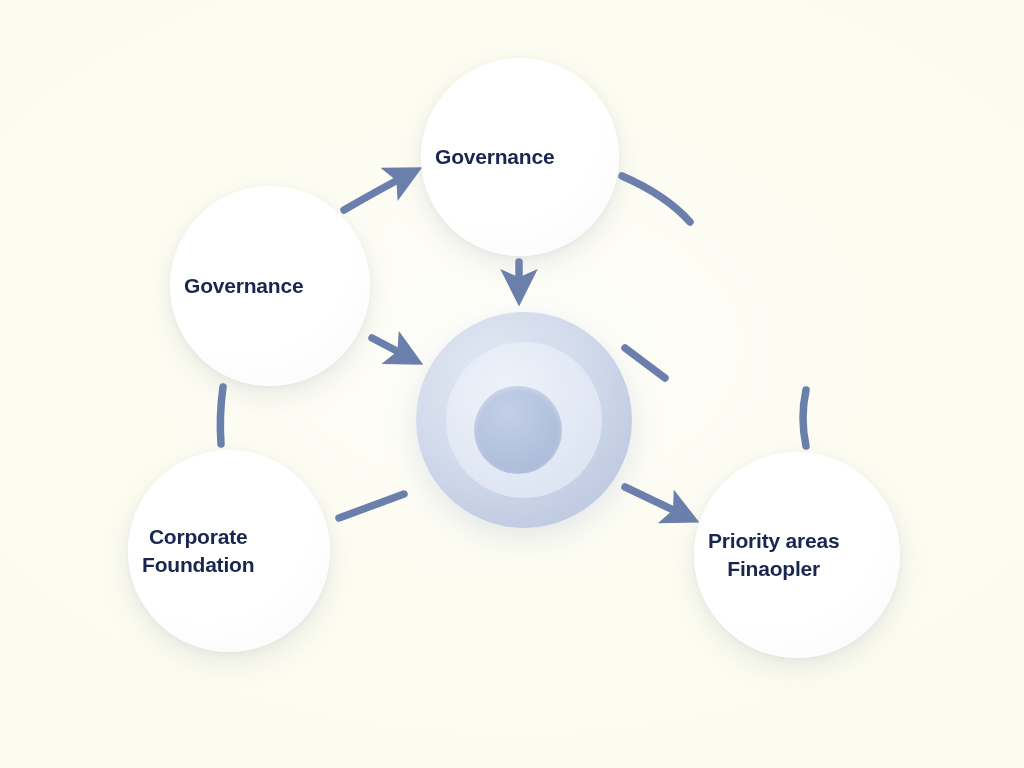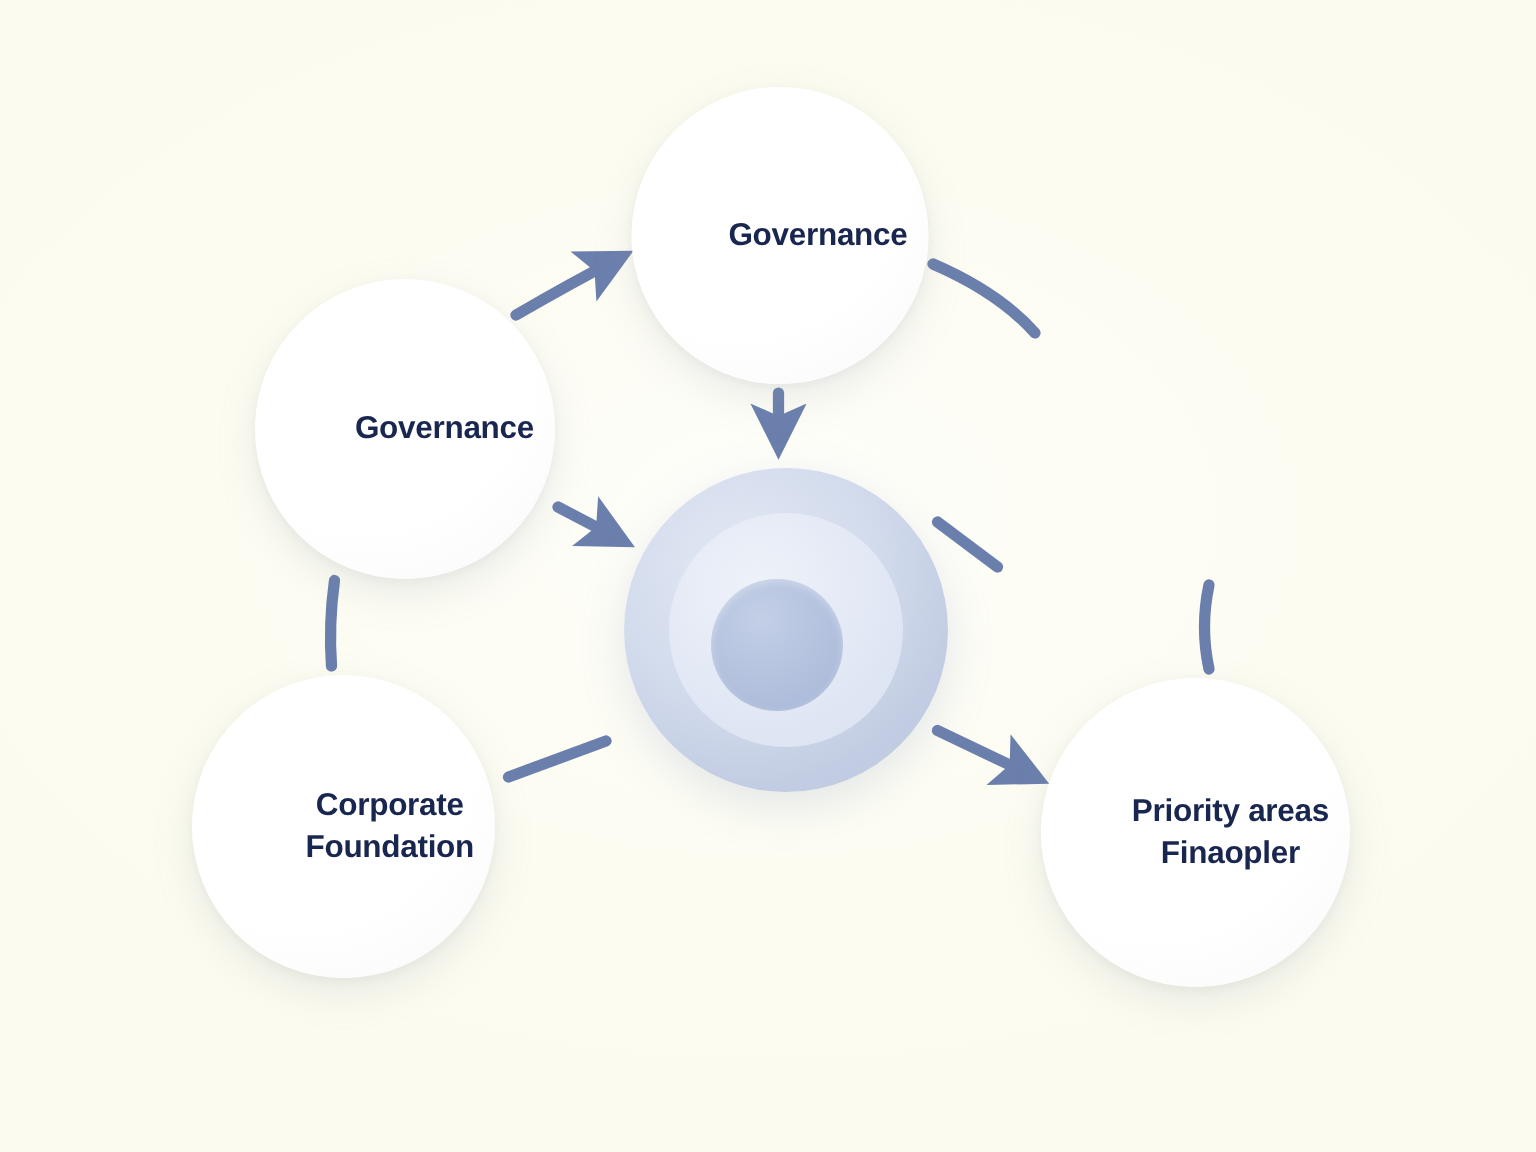--- a/index.html
+++ b/index.html
@@ -68,21 +68,21 @@
   .node {
     position: absolute;
     border-radius: 50%;
     background:
       radial-gradient(circle at 36% 28%, #ffffff 0%, #ffffff 58%, #fbfbfc 82%, #f4f5f7 100%);
     box-shadow:
       0 10px 26px rgba(150,155,165,0.18),
       0 2px 6px rgba(150,155,165,0.10);
     display: flex;
     align-items: center;
-    justify-content: flex-end;
+    justify-content: flex-start;
     text-align: center;
   }
   .node-label {
     color: #19264f;
     font-weight: bold;
     font-size: 21px;
     line-height: 1.32;
     letter-spacing: -0.2px;
     white-space: pre-line;
     padding: 0 14px;

